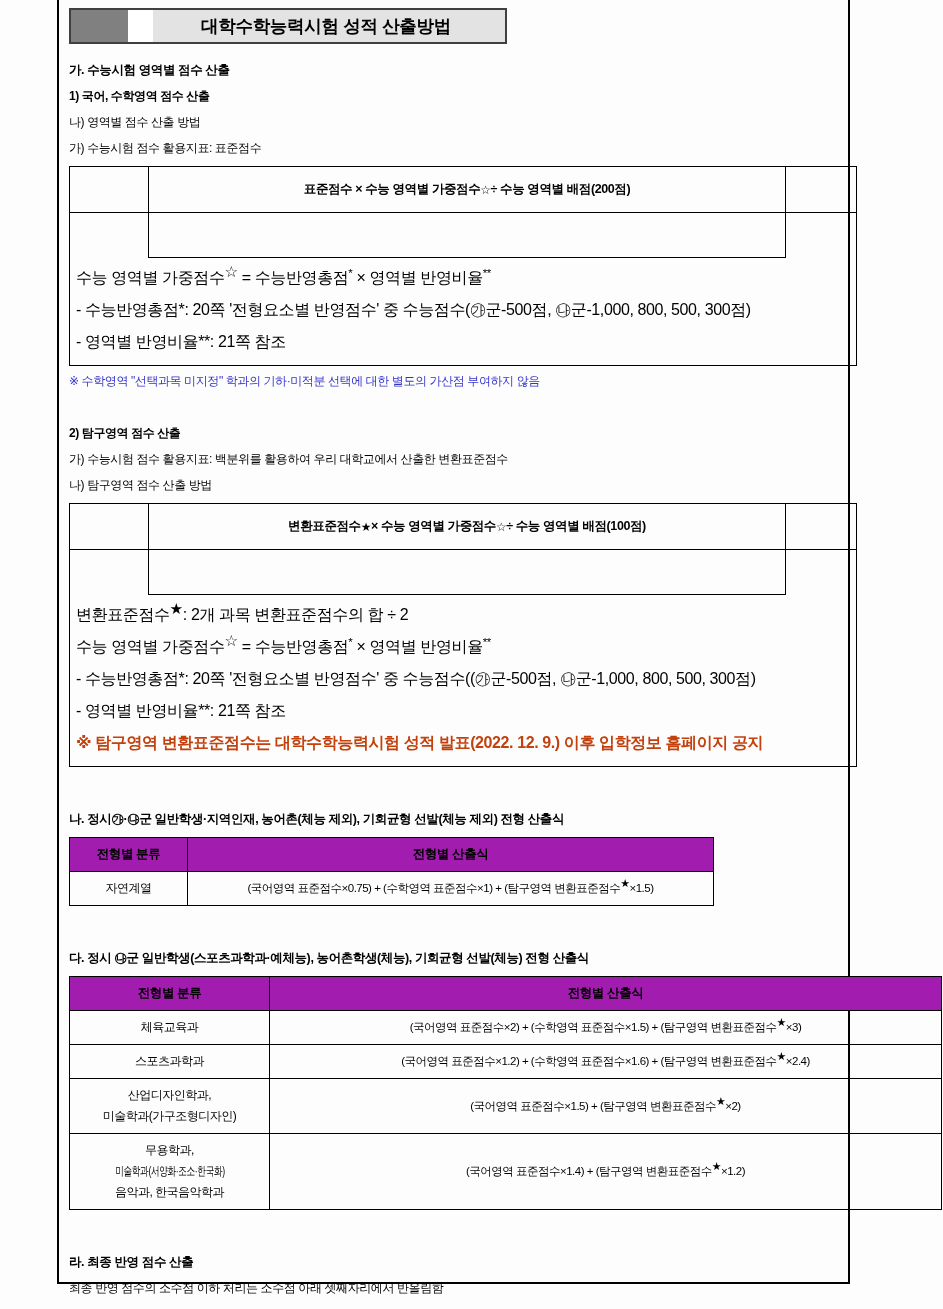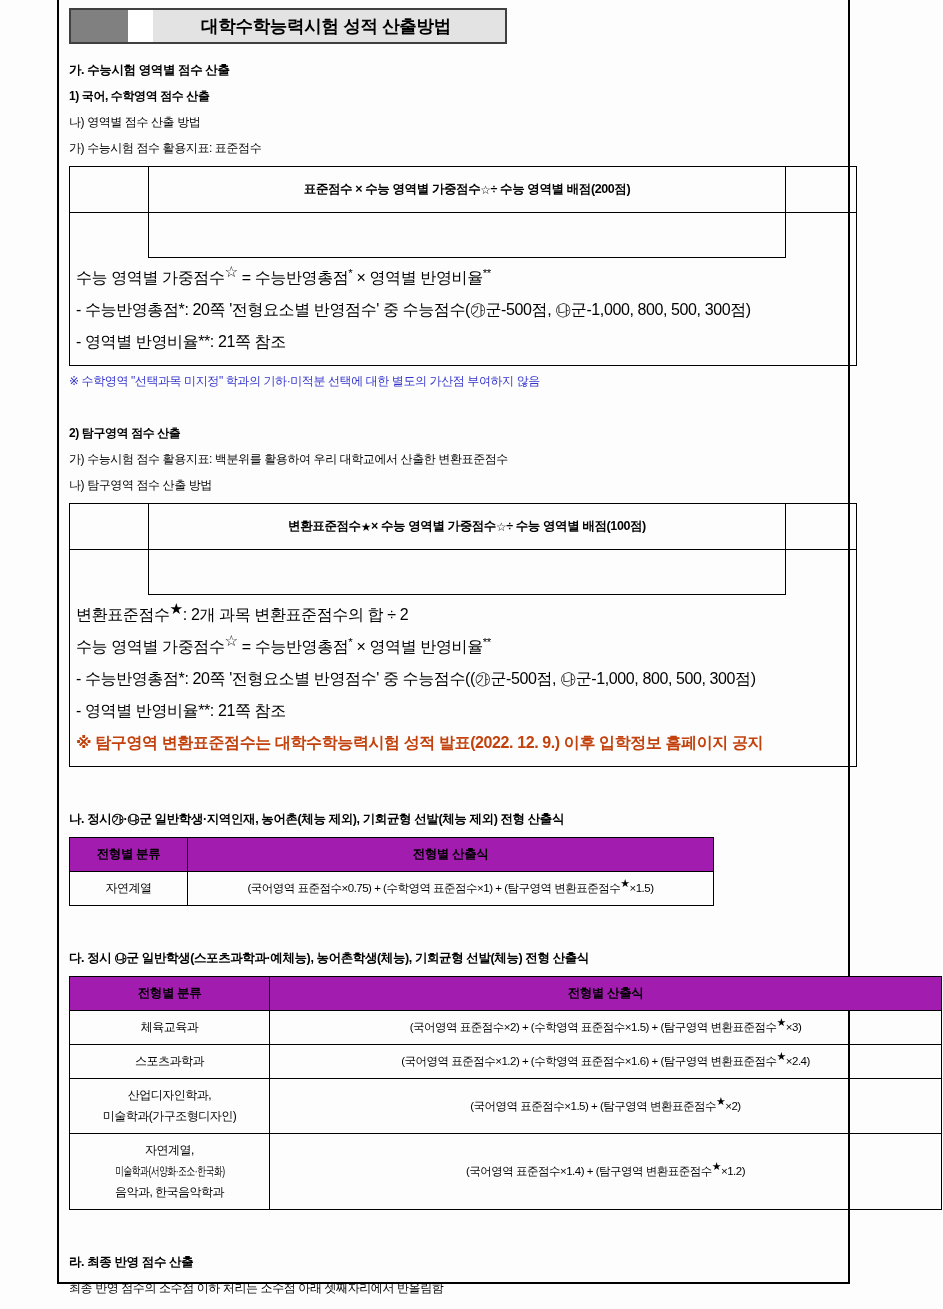--- a/index.html
+++ b/index.html
@@ -276,21 +276,21 @@
         <td class="cat">
           <div>산업디자인학과,</div>
           <div>미술학과(가구조형디자인)</div>
         </td>
         <td class="fx">
           <span>(국어영역 표준점수×1.5) + (탐구영역 변환표준점수</span><span class="star-f">★</span><span>×2)</span>
         </td>
       </tr>
       <tr class="t-valign-top">
         <td class="cat">
-          <div>자연계열,</div>
+          <div>무용학과,</div>
           <div><span class="cond">미술학과(서양화·조소·한국화)</span></div>
           <div>음악과, 한국음악학과</div>
         </td>
         <td class="fx">
           <span>(국어영역 표준점수×1.4) + (탐구영역 변환표준점수</span><span class="star-f">★</span><span>×1.2)</span>
         </td>
       </tr>
     </tbody>
   </table>
 

